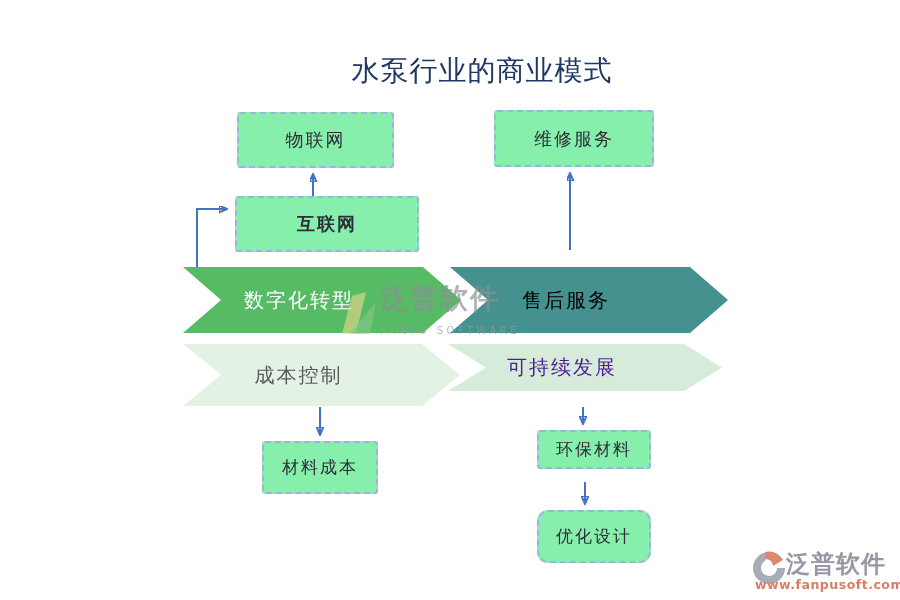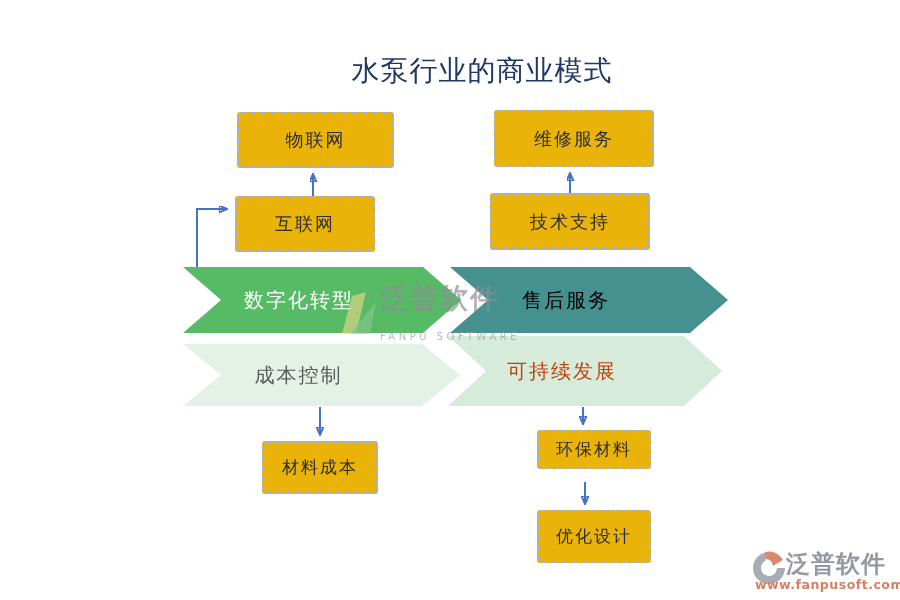--- a/index.html
+++ b/index.html
@@ -12,61 +12,61 @@
 
   
   .title{
     position:absolute;left:482px;top:52px;transform:translateX(-50%);
     font-size:28px;color:#1F3864;letter-spacing:1px;white-space:nowrap;
   }
 
   
   .node{
     position:absolute;box-sizing:border-box;
-    background:#eab308;border:2px dashed #9FB0E3;border-radius:3px;
+    background:#86efac;border:2px dashed #9FB0E3;border-radius:3px;
     display:flex;align-items:center;justify-content:center;
     font-size:18px;color:#2e2e38;letter-spacing:2px;white-space:nowrap;
   }
   #node-iot            {left:237px;top:112px;width:157px;height:56px;}
-  #node-internet       {left:235px;top:196px;width:140px;height:56px;}
+  #node-internet       {left:235px;top:196px;width:184px;height:56px;font-weight:bold;}
   #node-repair         {left:494px;top:110px;width:160px;height:57px;}
   #node-support        {left:490px;top:193px;width:160px;height:57px;}
   #node-material-cost  {left:262px;top:441px;width:116px;height:53px;font-size:17px;}
   #node-eco-material   {left:537px;top:430px;width:114px;height:39px;font-size:17px;}
-  #node-optimized      {left:537px;top:510px;width:114px;height:53px;font-size:17px;}
+  #node-optimized      {left:537px;top:510px;width:114px;height:53px;font-size:17px;border-radius:11px;}
 
   
   .chev{
     position:absolute;display:flex;align-items:center;justify-content:center;
     font-size:20px;letter-spacing:2px;white-space:nowrap;
     clip-path:polygon(0 0, calc(100% - 38px) 0, 100% 50%, calc(100% - 38px) 100%, 0 100%, 38px 50%);
     padding-right:46px;box-sizing:border-box;
   }
   #chev-digital   {left:183px;top:267px;width:278px;height:66px;background:#56BB64;color:#ffffff;}
   #chev-aftersales{left:450px;top:267px;width:278px;height:66px;background:#45918F;color:#000000;}
   #chev-cost      {left:183px;top:344px;width:277px;height:62px;background:#E4F2E6;color:#595959;align-items:center;}
-  #chev-sustain   {left:448px;top:336px;width:274px;height:70px;background:#D6EBD9;color:#c2410c;}
+  #chev-sustain   {left:448px;top:344px;width:274px;height:47px;background:#D6EBD9;color:#4c1d95;}
 
   
   svg.arrows{position:absolute;left:0;top:0;pointer-events:none;}
   svg.arrows path{stroke:#4472C4;stroke-width:2;fill:none;}
 
   
   .watermark{
     position:absolute;left:336px;top:284px;display:flex;align-items:flex-start;
     pointer-events:none;z-index:6;opacity:.8;
   }
   .wm-icon{margin-top:4px;}
   .wm-texts{margin-left:2px;}
   .wm-name{
     font-size:28px;color:rgba(140,142,148,.85);letter-spacing:2px;line-height:1.05;
     font-family:"DejaVu Sans","Liberation Sans",sans-serif;font-weight:bold;white-space:nowrap;
   }
   .wm-sub{
-    font-size:10px;color:rgba(150,152,158,.85);letter-spacing:3.5px;margin-top:18px;
+    font-size:10px;color:rgba(150,152,158,.85);letter-spacing:3.5px;margin-top:12px;
     font-family:"DejaVu Sans","Liberation Sans",sans-serif;white-space:nowrap;
   }
 
   
   .footer-logo{position:absolute;left:746px;top:548px;width:146px;height:48px;}
   .fl-icon{position:absolute;left:6px;top:3px;}
   .fl-name{
     position:absolute;left:40px;top:0px;font-size:24px;color:#9597A3;font-weight:bold;
     letter-spacing:1px;font-family:"DejaVu Sans","Liberation Sans",sans-serif;white-space:nowrap;
   }
@@ -111,23 +111,20 @@
 
   <div class="node" id="node-iot">
     <span>物联网</span>
   </div>
   <div class="node" id="node-internet">
     <span>互联网</span>
   </div>
   <div class="node" id="node-repair">
     <span>维修服务</span>
   </div>
-  <div class="node" id="node-support">
-    <span>技术支持</span>
-  </div>
   <div class="node" id="node-material-cost">
     <span>材料成本</span>
   </div>
   <div class="node" id="node-eco-material">
     <span>环保材料</span>
   </div>
   <div class="node" id="node-optimized">
     <span>优化设计</span>
   </div>
 

